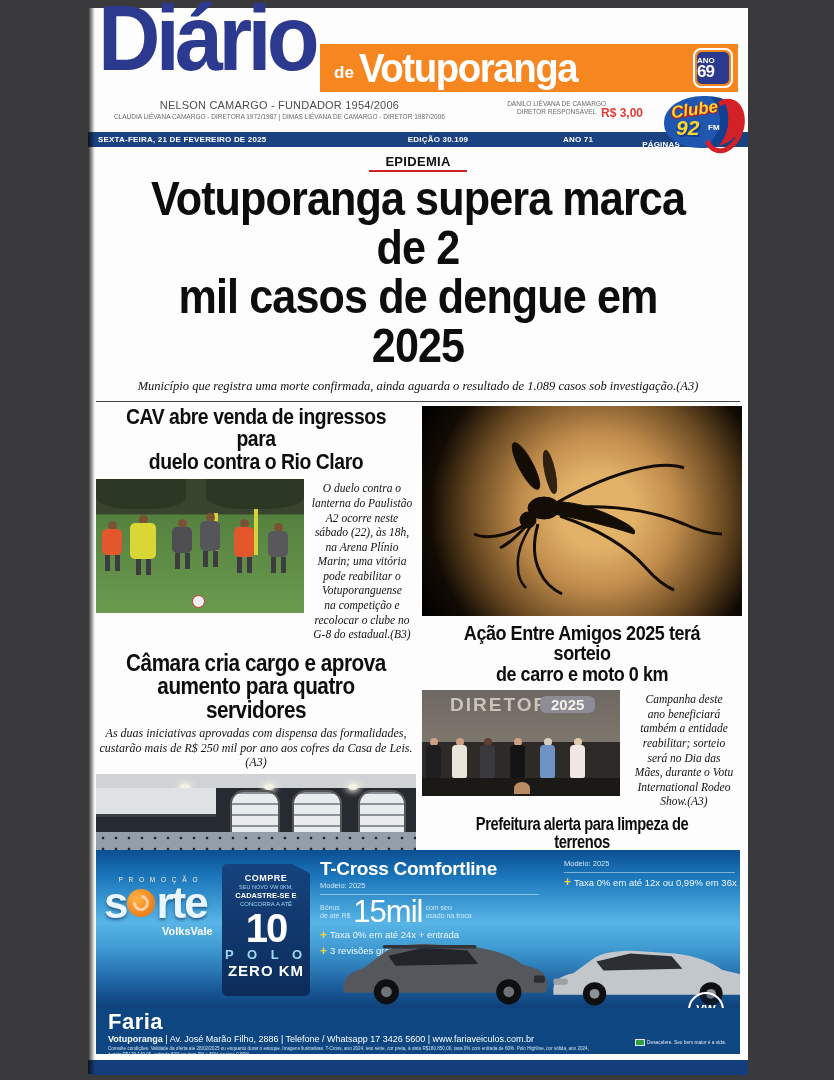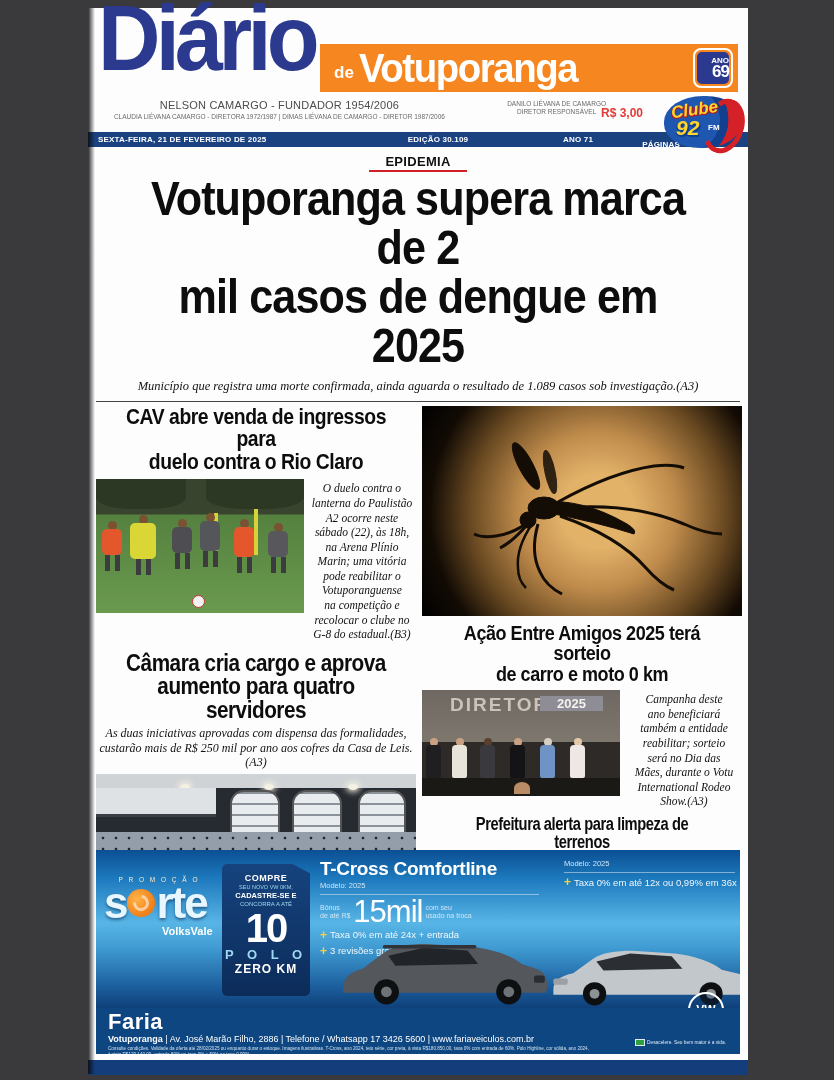--- a/index.html
+++ b/index.html
@@ -12,21 +12,21 @@
   
   .masthead{position:relative;height:88px;}
   .mast-title{position:absolute;left:10px;top:-16px;font-size:92px;font-weight:bold;
        letter-spacing:-5px;color:#2b3a8f;line-height:1;transform:scaleX(.94);transform-origin:left;}
   .mast-band{position:absolute;left:232px;right:10px;top:36px;height:48px;background:#f6861f;
        display:flex;align-items:center;padding-left:14px;box-sizing:border-box;}
   .band-de{color:#fff;font-size:17px;font-weight:bold;margin-right:5px;margin-top:10px;}
   .band-name{color:#fff;font-size:40px;font-weight:bold;letter-spacing:-1.5px;transform:scaleX(.96);transform-origin:left;}
   .ano-badge{position:absolute;right:5px;top:4px;width:40px;height:40px;background:#f6861f;
        border:2px solid #fff;border-radius:8px;box-sizing:border-box;display:flex;align-items:center;justify-content:center;}
-  .ano-inner{width:32px;height:32px;background:#2b3a8f;border-radius:5px;color:#fff;text-align:right;
+  .ano-inner{width:32px;height:32px;background:#2b3a8f;border-radius:5px;color:#fff;text-align:left;
        display:flex;flex-direction:column;justify-content:center;line-height:.9;}
   .ano-word{font-size:8px;font-weight:bold;}
   .ano-num{font-size:17px;font-weight:bold;letter-spacing:-1px;}
 
   
   .credits{position:relative;height:36px;display:flex;}
   .cred-left{width:58%;text-align:center;padding-top:3px;}
   .founder{font-size:11px;color:#4c4c4c;letter-spacing:.2px;}
   .directors{font-size:6.5px;color:#6a6a6a;margin-top:2px;}
   .cred-right{width:26%;text-align:center;padding-top:4px;}
@@ -102,21 +102,21 @@
   .mon{position:absolute;background:#9fb6c9;border:1.5px solid #222;}
 
   
   .ph-mosq{width:320px;height:210px;background:
        radial-gradient(circle at 55% 50%,#e2b269 0 18%,#c08c4c 38%,#6a4a22 62%,#120b04 82%,#000 100%);}
 
   
   .ph-stage{width:198px;height:106px;background:#2d2a28;}
   .screen{position:absolute;left:0;right:0;top:0;height:52px;background:linear-gradient(180deg,#6e6862,#7e776e);}
   .scr-t{position:absolute;left:28px;top:4px;color:#cac3ba;font-weight:bold;font-size:19px;letter-spacing:2px;}
-  .scr-y{position:absolute;left:118px;top:6px;color:#f5f2ee;font-weight:bold;font-size:13px;background:#8e8c95;padding:0 17px;}
+  .scr-y{position:absolute;left:118px;top:6px;color:#f5f2ee;font-weight:bold;font-size:15px;background:#8e8c95;padding:0 11px;border-radius:6px;}
   .person{position:absolute;bottom:18px;}
   .person .hd{width:8px;height:8px;border-radius:50%;margin:0 auto;background:#caa183;}
   .person .bd{width:15px;height:33px;border-radius:4px 4px 2px 2px;margin-top:-1px;}
   .stage-floor{position:absolute;left:0;right:0;bottom:0;height:18px;background:#1b1916;}
   .bald{position:absolute;bottom:2px;left:92px;width:16px;height:12px;border-radius:50% 50% 0 0;background:#b98c66;}
 
   
   .ph-grass{width:204px;height:130px;background:linear-gradient(180deg,#b9c4c8 0 16%,#9fae9a 17% 22%,#7ba353 23% 100%);}
   .building{position:absolute;right:0;top:0;width:46%;height:58%;background:#41464d;}
   .bwin{position:absolute;background:#b9c2c9;}
@@ -146,21 +146,21 @@
   .badge{position:absolute;left:126px;top:14px;width:88px;height:132px;
        background:linear-gradient(180deg,#16437e,#0c2c5a);border-radius:5px;
        clip-path:polygon(0 0,80% 0,100% 7%,100% 100%,0 100%);
        text-align:center;color:#fff;padding-top:9px;box-sizing:border-box;}
   .bg-l1{font-size:9px;font-weight:bold;letter-spacing:.5px;}
   .bg-l2{font-size:5.5px;color:#9fd8f2;margin-top:1px;}
   .bg-l3{font-size:7.5px;font-weight:bold;margin-top:1px;}
   .bg-l4{font-size:6px;color:#9fd8f2;margin-top:1px;}
   .bg-num{font-size:40px;font-weight:bold;line-height:.95;margin-top:2px;letter-spacing:-2px;}
   .bg-polo{font-size:13px;font-weight:bold;color:#9fd8f2;letter-spacing:5px;margin-top:0;}
-  .bg-zero{font-size:12px;font-weight:bold;letter-spacing:1px;}
+  .bg-zero{font-size:15px;font-weight:bold;letter-spacing:1px;}
   .offer{position:absolute;color:#fff;}
   .offer-t{font-size:19px;font-weight:bold;letter-spacing:-.3px;}
   .offer-m{font-size:7.5px;color:#cfe6f5;margin-top:1px;}
   .offer-rule{border-top:1px solid rgba(255,255,255,.45);margin-top:4px;width:95%;}
   .bonus{display:flex;align-items:center;margin-top:3px;}
   .bonus-pre{font-size:7px;line-height:1.15;color:#cfe6f5;white-space:pre-line;text-align:left;}
   .bonus-val{font-size:31px;font-weight:normal;letter-spacing:-1px;margin:0 3px;line-height:.9;}
   .bonus-suf{font-size:7px;line-height:1.15;color:#cfe6f5;white-space:pre-line;text-align:left;}
   .bullet{display:flex;align-items:center;font-size:9.5px;margin-top:2px;color:#eef6fc;}
   .plus{color:#ffd23c;font-weight:bold;font-size:12px;margin-right:3px;}

